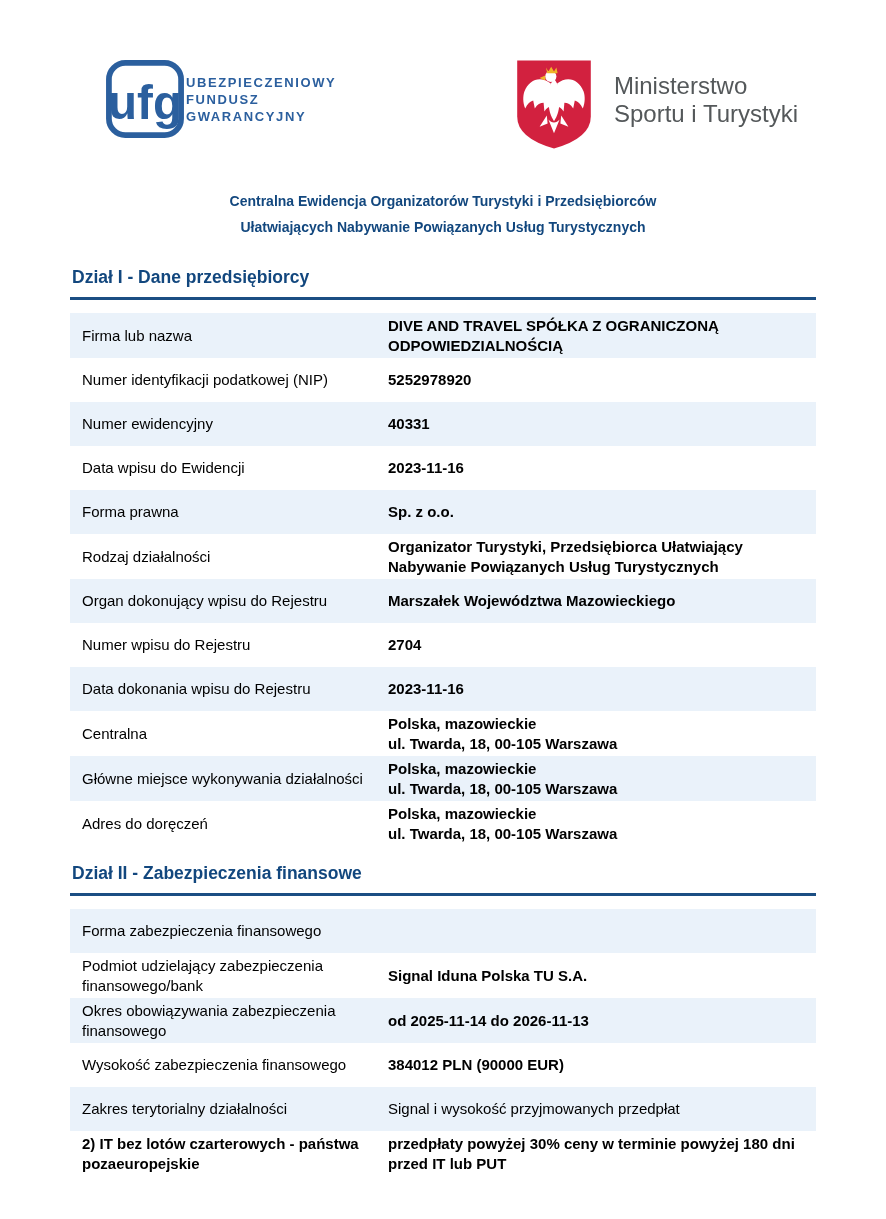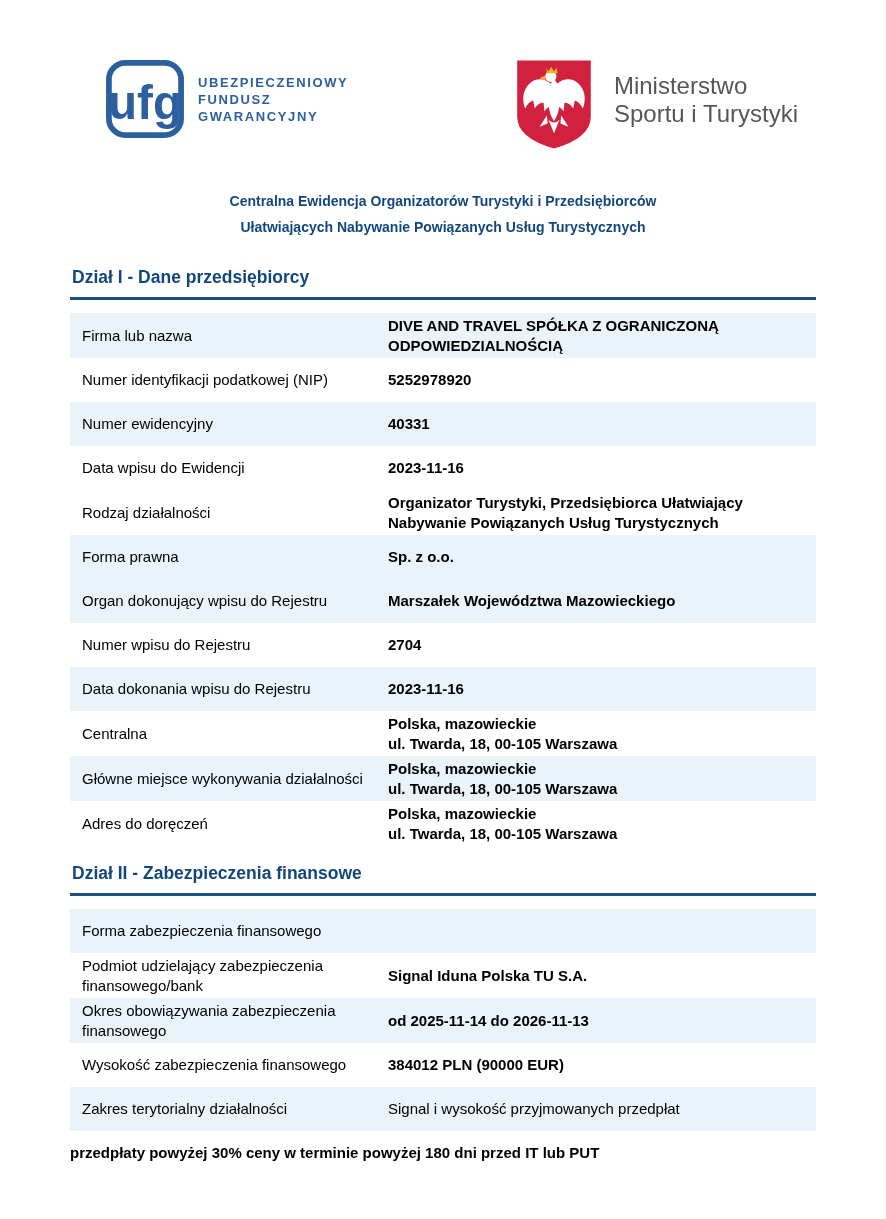--- a/index.html
+++ b/index.html
@@ -14,21 +14,21 @@
   *{box-sizing:border-box;}
   html,body{margin:0;padding:0;}
   body{
     width:886px;height:1219px;overflow:hidden;
     background:#ffffff;color:#000;
     font-family:"Liberation Sans",sans-serif;
   }
   .content{margin:0 70px;width:746px;}
   
   .logos{display:flex;justify-content:space-between;align-items:flex-start;padding:58px 18px 0 34px;}
-  .ufg-logo{display:flex;align-items:center;gap:12px;}
+  .ufg-logo{display:flex;align-items:center;}
   .ufg-lines{color:var(--ufg-blue);font-size:13px;font-weight:700;letter-spacing:1.6px;line-height:17px;white-space:nowrap;}
   .ministry-logo{display:flex;align-items:flex-start;gap:20px;}
   .ministry-lines{color:var(--ministry-gray);font-size:24px;line-height:28px;margin-top:14px;white-space:nowrap;}
   
   .doc-title{
     margin:38px auto 10px;max-width:700px;text-align:center;
     color:var(--heading-blue);font-size:14px;font-weight:700;line-height:26px;
   }
   .doc-title span{display:block;}
   
@@ -115,30 +115,30 @@
           <div class="cell value">
             <div>40331</div>
           </div>
         </div>
         <div class="row">
           <div class="cell label">Data wpisu do Ewidencji</div>
           <div class="cell value">
             <div>2023-11-16</div>
           </div>
         </div>
+        <div class="row shaded">
+          <div class="cell label">Forma prawna</div>
+          <div class="cell value">
+            <div>Sp. z o.o.</div>
+          </div>
+        </div>
         <div class="row">
           <div class="cell label">Rodzaj działalności</div>
           <div class="cell value">
             <div>Organizator Turystyki, Przedsiębiorca Ułatwiający Nabywanie Powiązanych Usług Turystycznych</div>
-          </div>
-        </div>
-        <div class="row shaded">
-          <div class="cell label">Forma prawna</div>
-          <div class="cell value">
-            <div>Sp. z o.o.</div>
           </div>
         </div>
         <div class="row shaded">
           <div class="cell label">Organ dokonujący wpisu do Rejestru</div>
           <div class="cell value">
             <div>Marszałek Województwa Mazowieckiego</div>
           </div>
         </div>
         <div class="row">
           <div class="cell label">Numer wpisu do Rejestru</div>
@@ -198,20 +198,21 @@
             <div>384012 PLN (90000 EUR)</div>
           </div>
         </div>
         <div class="row shaded">
           <div class="cell label">Zakres terytorialny działalności</div>
           <div class="cell value regular">
             <div>Signal i wysokość przyjmowanych przedpłat</div>
           </div>
         </div>
         <div class="row">
+          <div class="cell label bold">2) IT bez lotów czarterowych - państwa pozaeuropejskie</div>
           <div class="cell value">
             <div>przedpłaty powyżej 30% ceny w terminie powyżej 180 dni przed IT lub PUT</div>
           </div>
         </div>
       </section>
     </div>
 
 </div>
 
 </body></html>

